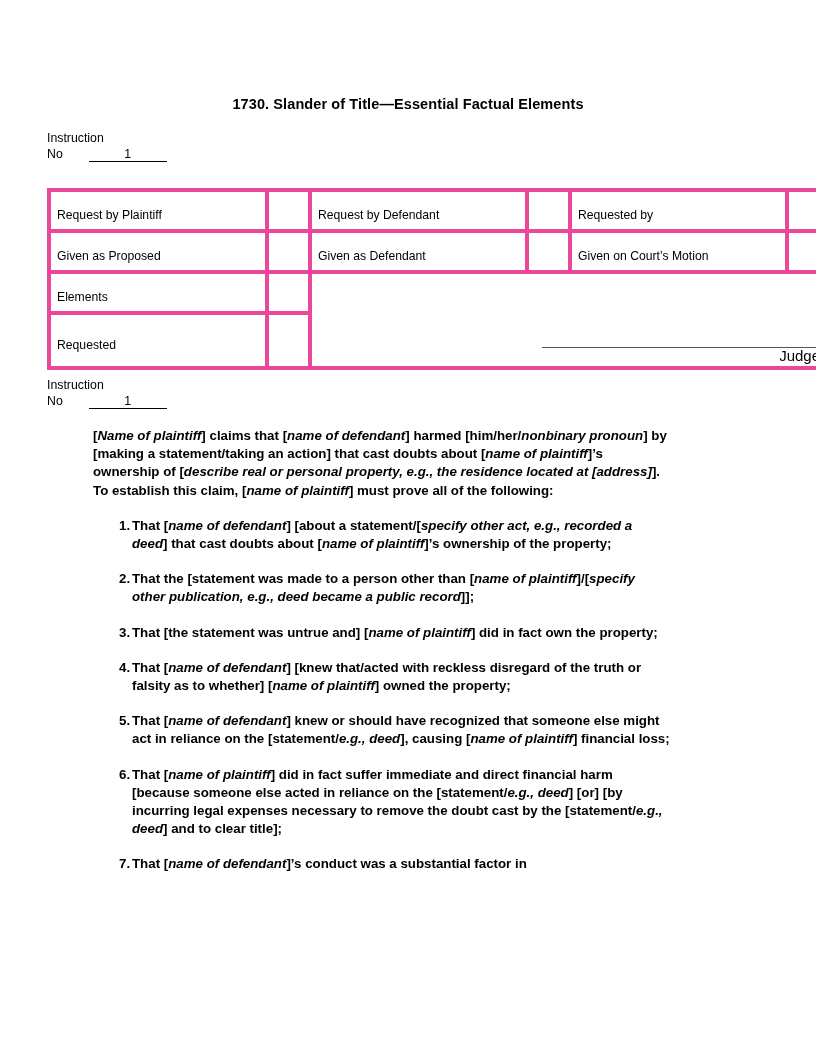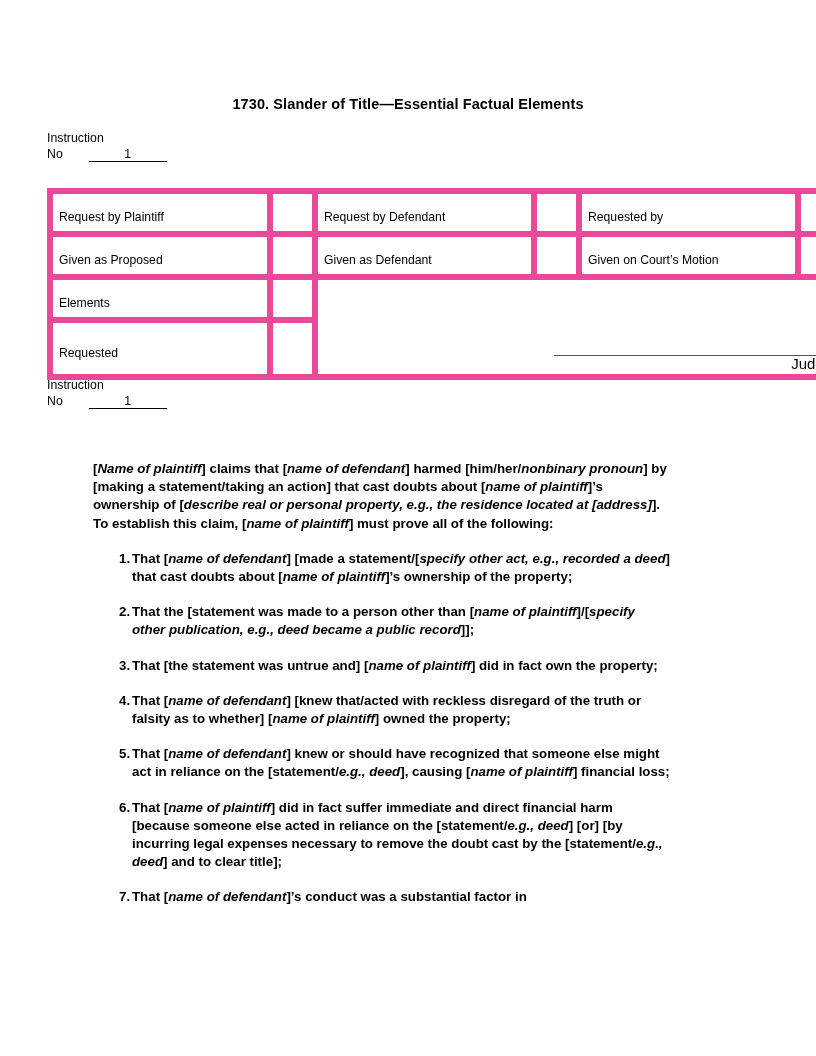--- a/index.html
+++ b/index.html
@@ -47,21 +47,21 @@
 
   
   .disp-table {
     position:absolute;
     left:47px; top:188px;
     width:722px;
     border-collapse:collapse;
     table-layout:fixed;
   }
   .disp-table td {
-    border:6px solid #ec4899;
+    border:4px solid #ec4899;
     font-size:12.2px;
     font-weight:normal;
     padding:8px 0 0 6px;
     vertical-align:middle;
     height:29px;
     background:#fff;
   }
   .col-label { width:208px; }
   .col-check { width:33px; }
   .col-label2 { width:207px; }
@@ -87,21 +87,20 @@
     right:8px; bottom:2px;
     font-size:15px;
     font-weight:normal;
   }
 
   
   .body-wrap {
     position:absolute;
     left:93px; top:427px;
     width:578px;
-    margin-top:33px;
   }
   .intro-para {
     font-size:13.3px;
     font-weight:bold;
     line-height:18.2px;
     margin:0 0 17px 0;
   }
   .elements-list {
     margin:0; padding:0;
     list-style:none;
@@ -183,21 +182,21 @@
       <span class="instr-no-label">No</span>
       <span class="instr-value">1</span>
     </span>
   </div>
 
   <div class="body-wrap">
     <p class="intro-para"><span>[</span><i>Name of plaintiff</i><span>] claims that [</span><i>name of defendant</i><span>] harmed [him/her/</span><i>nonbinary pronoun</i><span>] by [making a statement/taking an action] that cast doubts about [</span><i>name of plaintiff</i><span>]’s ownership of [</span><i>describe real or personal property, e.g., the residence located at [address]</i><span>]. To establish this claim, [</span><i>name of plaintiff</i><span>] must prove all of the following:</span></p>
     <ol class="elements-list">
         <li class="elem-item">
           <span class="elem-num">1.</span>
-          <span class="elem-text"><span>That  [</span><i>name of defendant</i><span>] [made a statement/[</span><i>specify other act, e.g., recorded a deed</i><span>] that cast doubts about [</span><i>name of plaintiff</i><span>]’s ownership of the property;</span></span>
+          <span class="elem-text"><span>That  [</span><i>name of defendant</i><span>] [about a statement/[</span><i>specify other act, e.g., recorded a deed</i><span>] that cast doubts about [</span><i>name of plaintiff</i><span>]’s ownership of the property;</span></span>
         </li>
         <li class="elem-item">
           <span class="elem-num">2.</span>
           <span class="elem-text"><span>That the [statement was made to a person other than [</span><i>name of plaintiff</i><span>]/[</span><i>specify other publication, e.g., deed became a public record</i><span>]];</span></span>
         </li>
         <li class="elem-item">
           <span class="elem-num">3.</span>
           <span class="elem-text"><span>That [the statement was untrue and] [</span><i>name of plaintiff</i><span>] did in fact own the property;</span></span>
         </li>
         <li class="elem-item">

